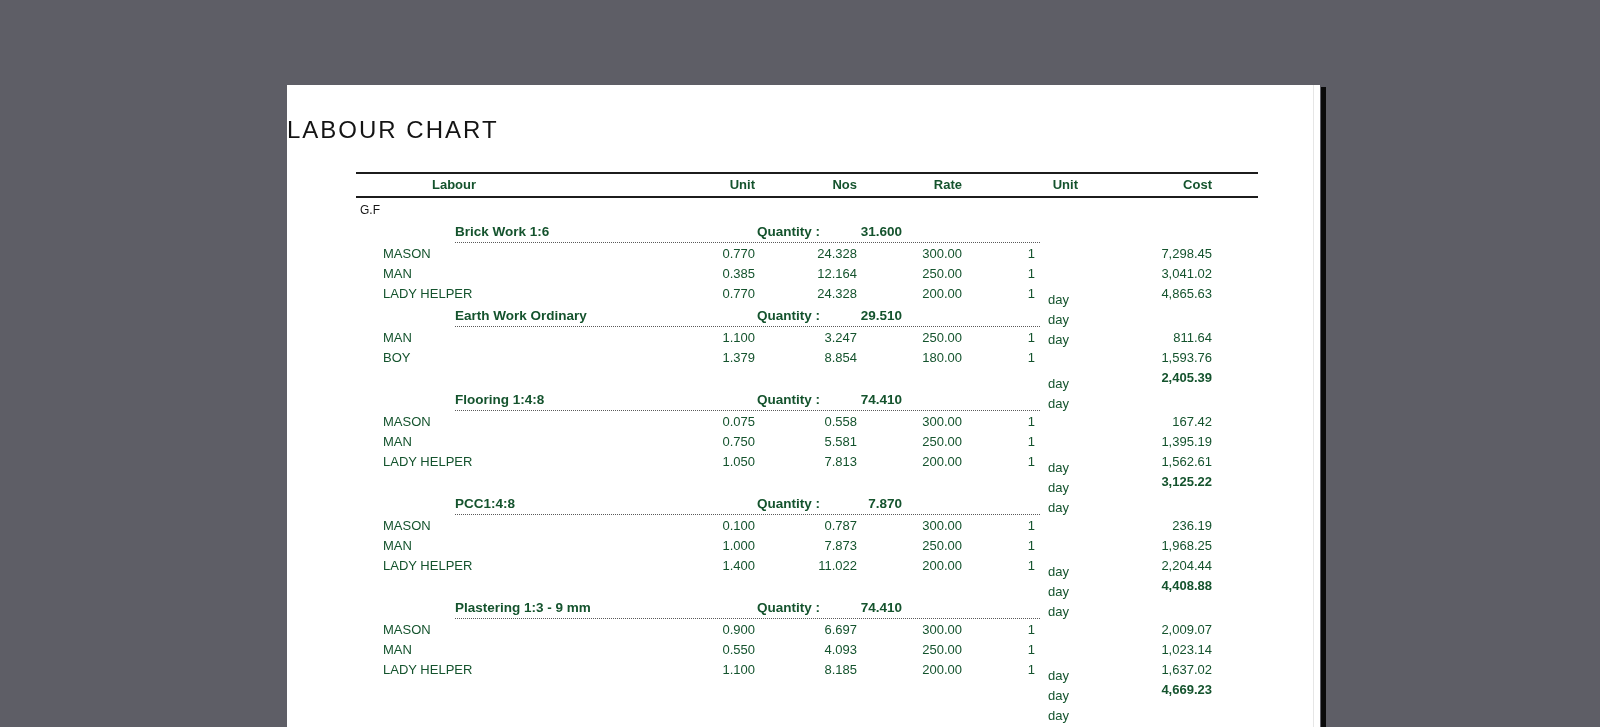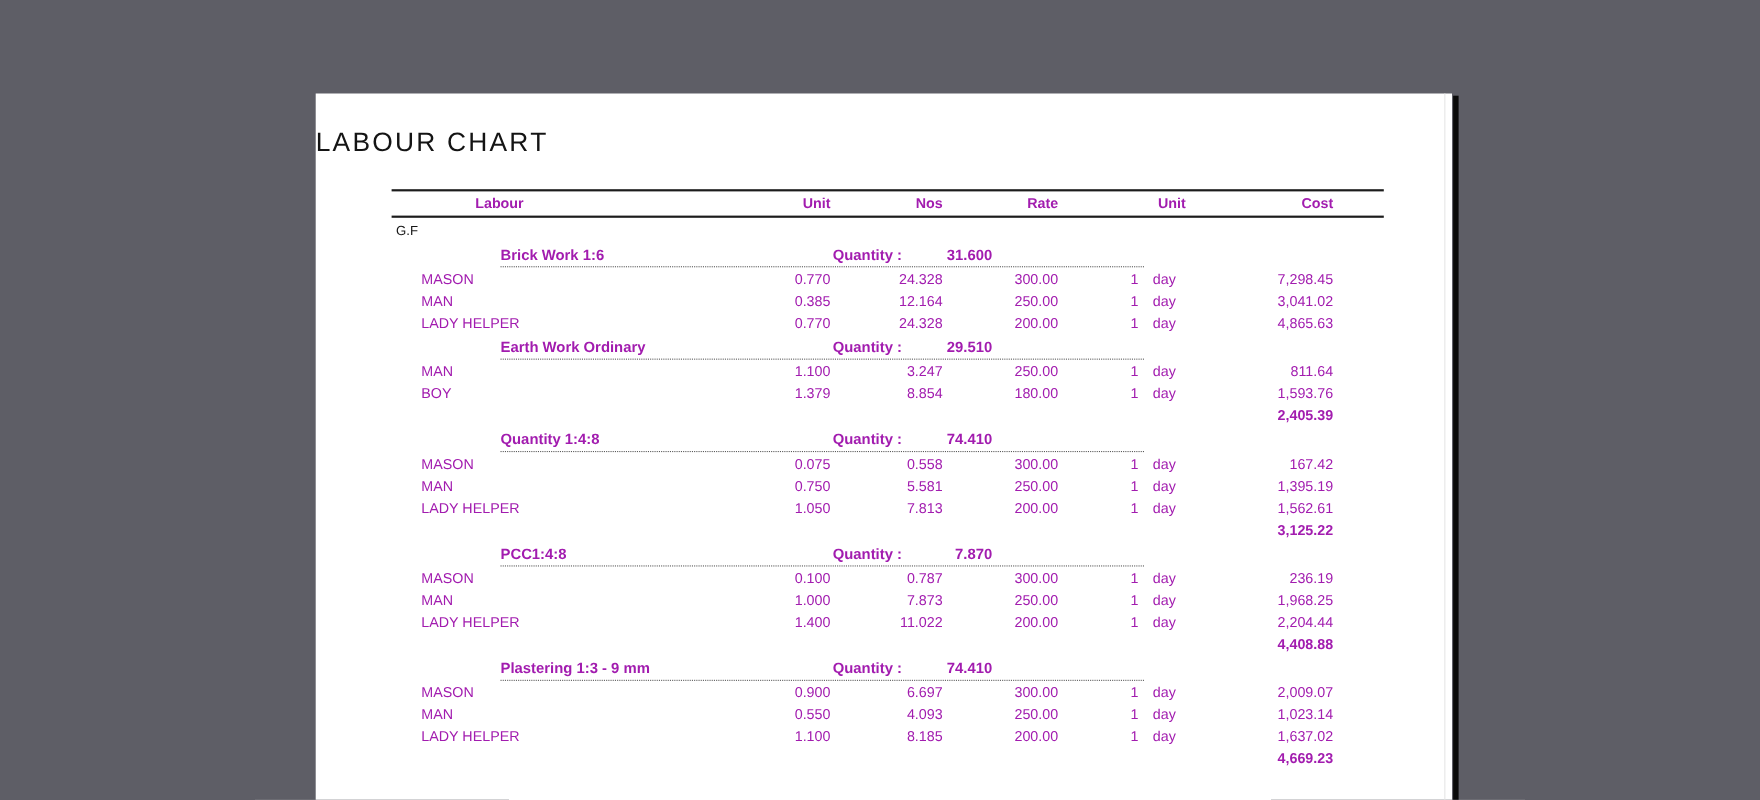--- a/index.html
+++ b/index.html
@@ -37,21 +37,21 @@
 
   .report { position: absolute; left: 69px; top: 87px; width: 902px; }
 
   .rule { height: 0; border-top: 2px solid #1c1c1c; }
   .rule.bottom { margin-bottom: 2px; }
 
   .row {
     display: grid;
     grid-template-columns: 300px 99px 102px 105px 73px 51px 126px 46px;
     height: 20px; line-height: 20px;
-    font-size: 13px; color: #a21caf;
+    font-size: 13px; color: #14532d;
     white-space: nowrap;
   }
   .header-row {
     grid-template-columns: 300px 99px 102px 105px 124px 126px 46px;
     height: 22px; line-height: 22px;
     font-weight: 700;
   }
   .h-labour { padding-left: 76px; }
   .h-unit2 { text-align: right; padding-right: 8px; }
 
@@ -59,21 +59,21 @@
 
   .section-row {
     grid-template-columns: 300px 164px 82px 1fr;
     font-weight: 700; font-size: 13.5px;
     margin-top: 2px;
   }
   .sec-title { padding-left: 99px; }
 
   .r { text-align: right; }
   .c-name { padding-left: 27px; }
-  .c-day { padding-left: 13px; }
+  .c-day { padding-left: 13px; margin-top: 46px; }
 
   .dotrow { position: relative; height: 2px; }
   .dot {
     position: absolute; left: 99px; top: 0; width: 585px; height: 0;
     border-top: 1px dotted #5a5a5a;
   }
 
   .total-val { font-weight: 700; }
 </style>
 </head>
@@ -178,21 +178,21 @@
             <div></div>
             <div></div>
             <div></div>
             <div></div>
             <div></div>
             <div></div>
             <div class="r total-val">2,405.39</div>
             <div></div>
           </div>
           <div class="row section-row">
-            <div class="sec-title">Quantity 1:4:8</div>
+            <div class="sec-title">Flooring 1:4:8</div>
             <div class="r">Quantity :</div>
             <div class="r">74.410</div>
             <div></div>
           </div>
           <div class="dotrow">
             <div class="dot"></div>
           </div>
           <div class="row data-row">
             <div class="c-name">MASON</div>
             <div class="r">0.075</div>

